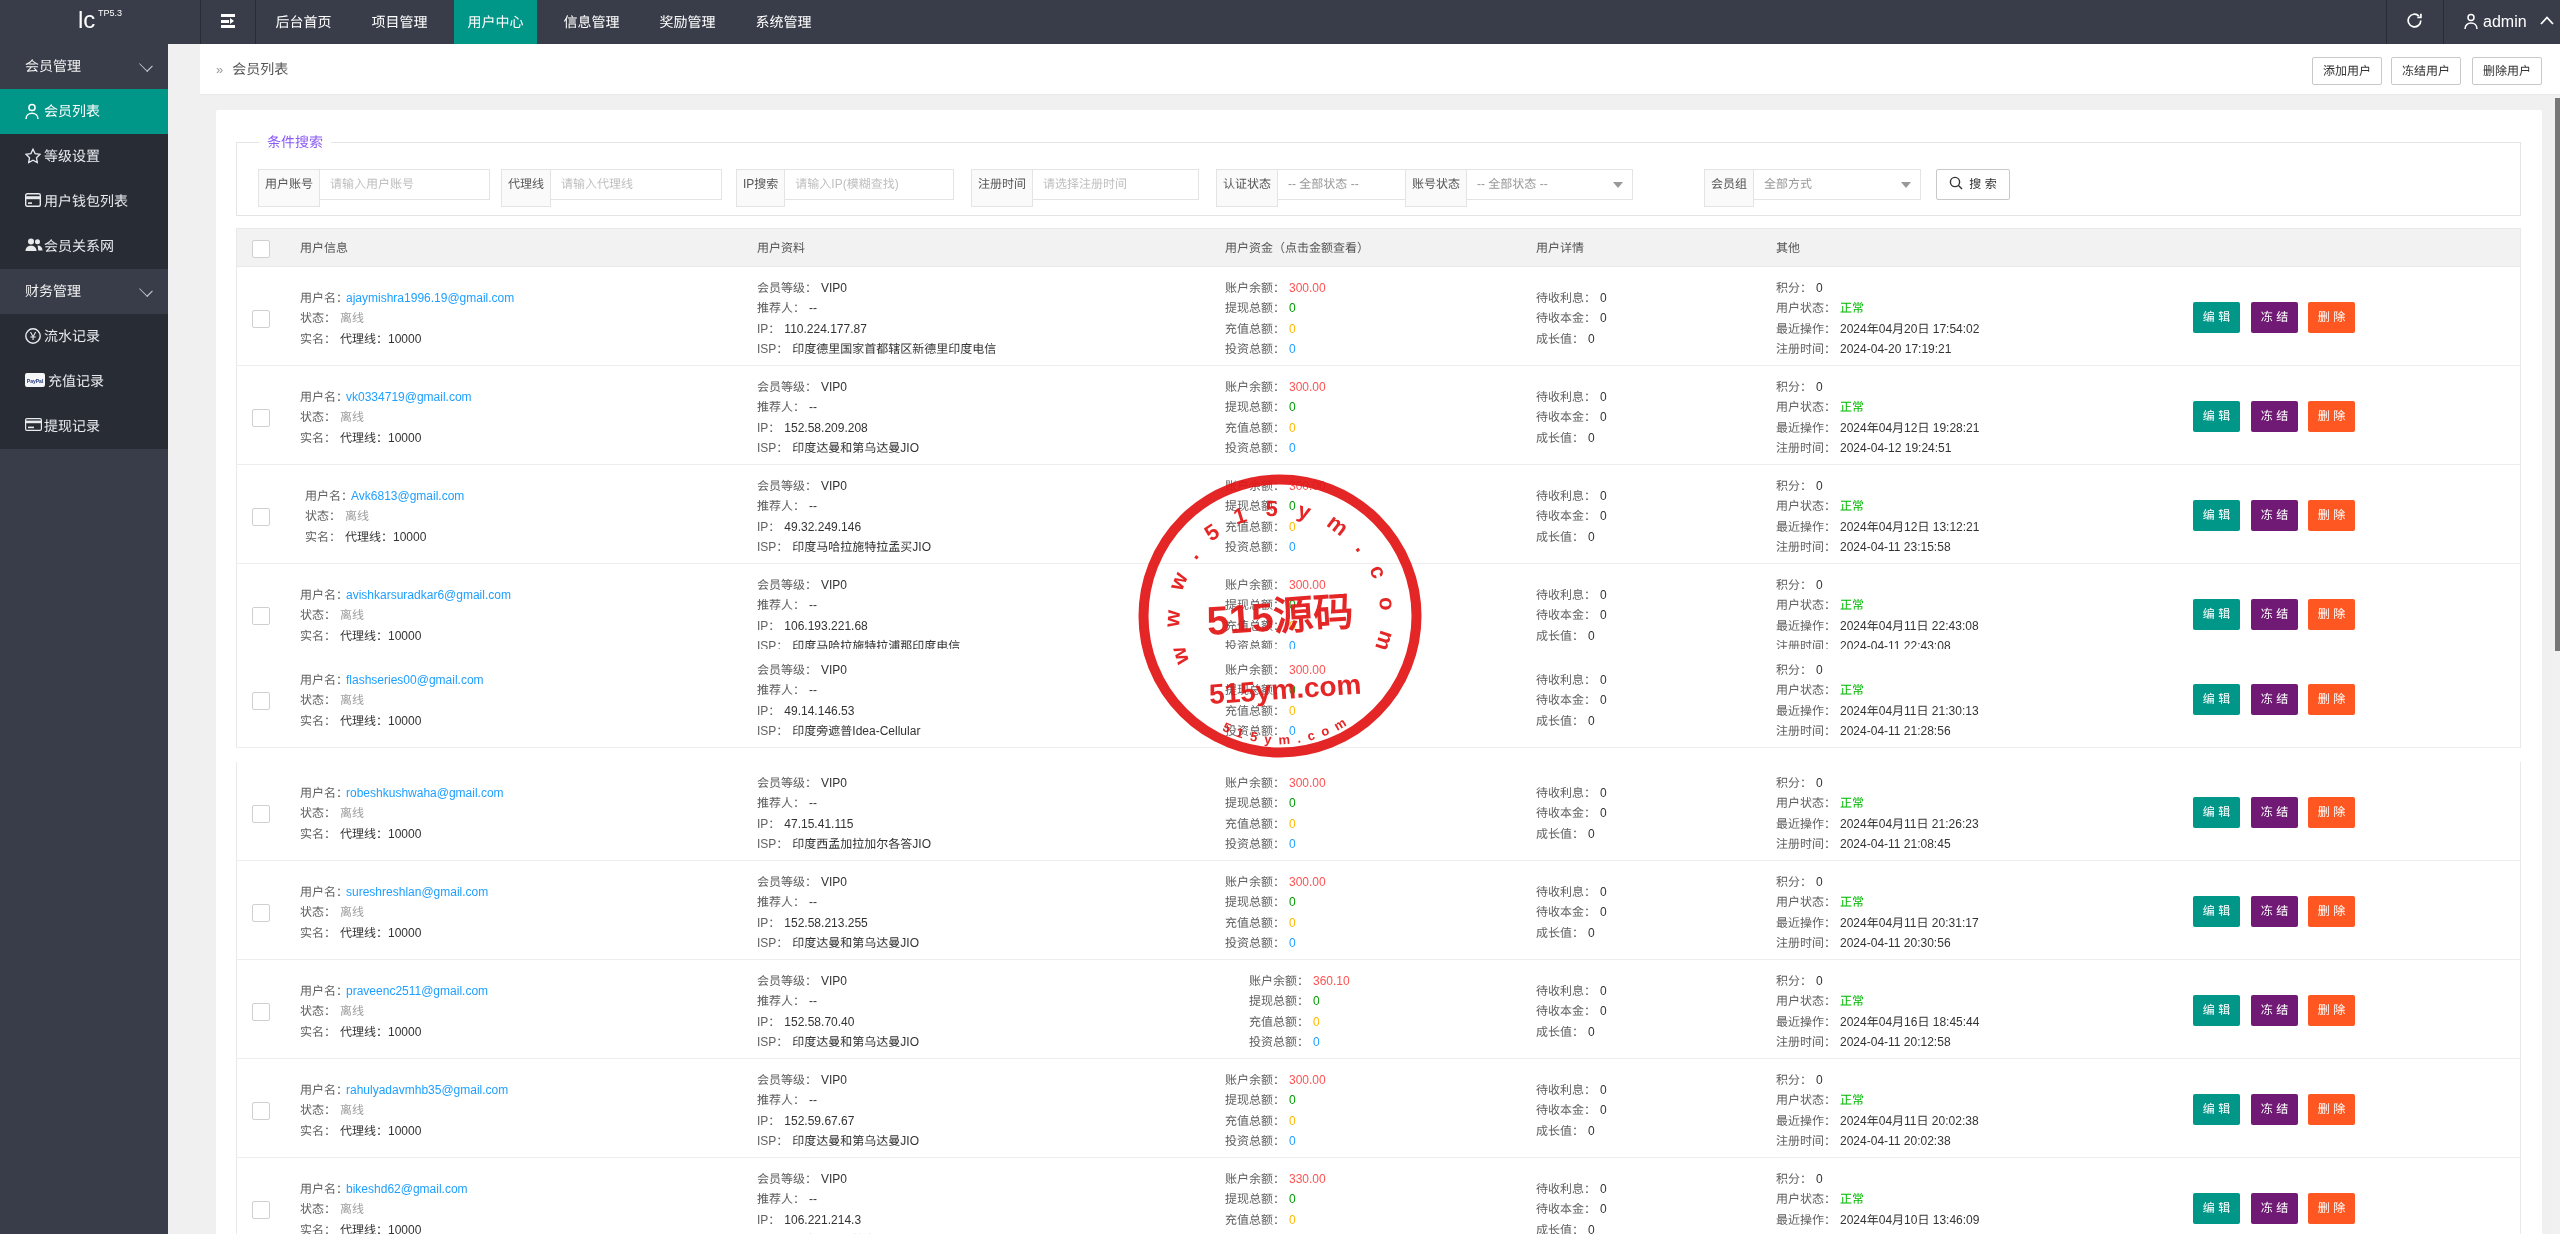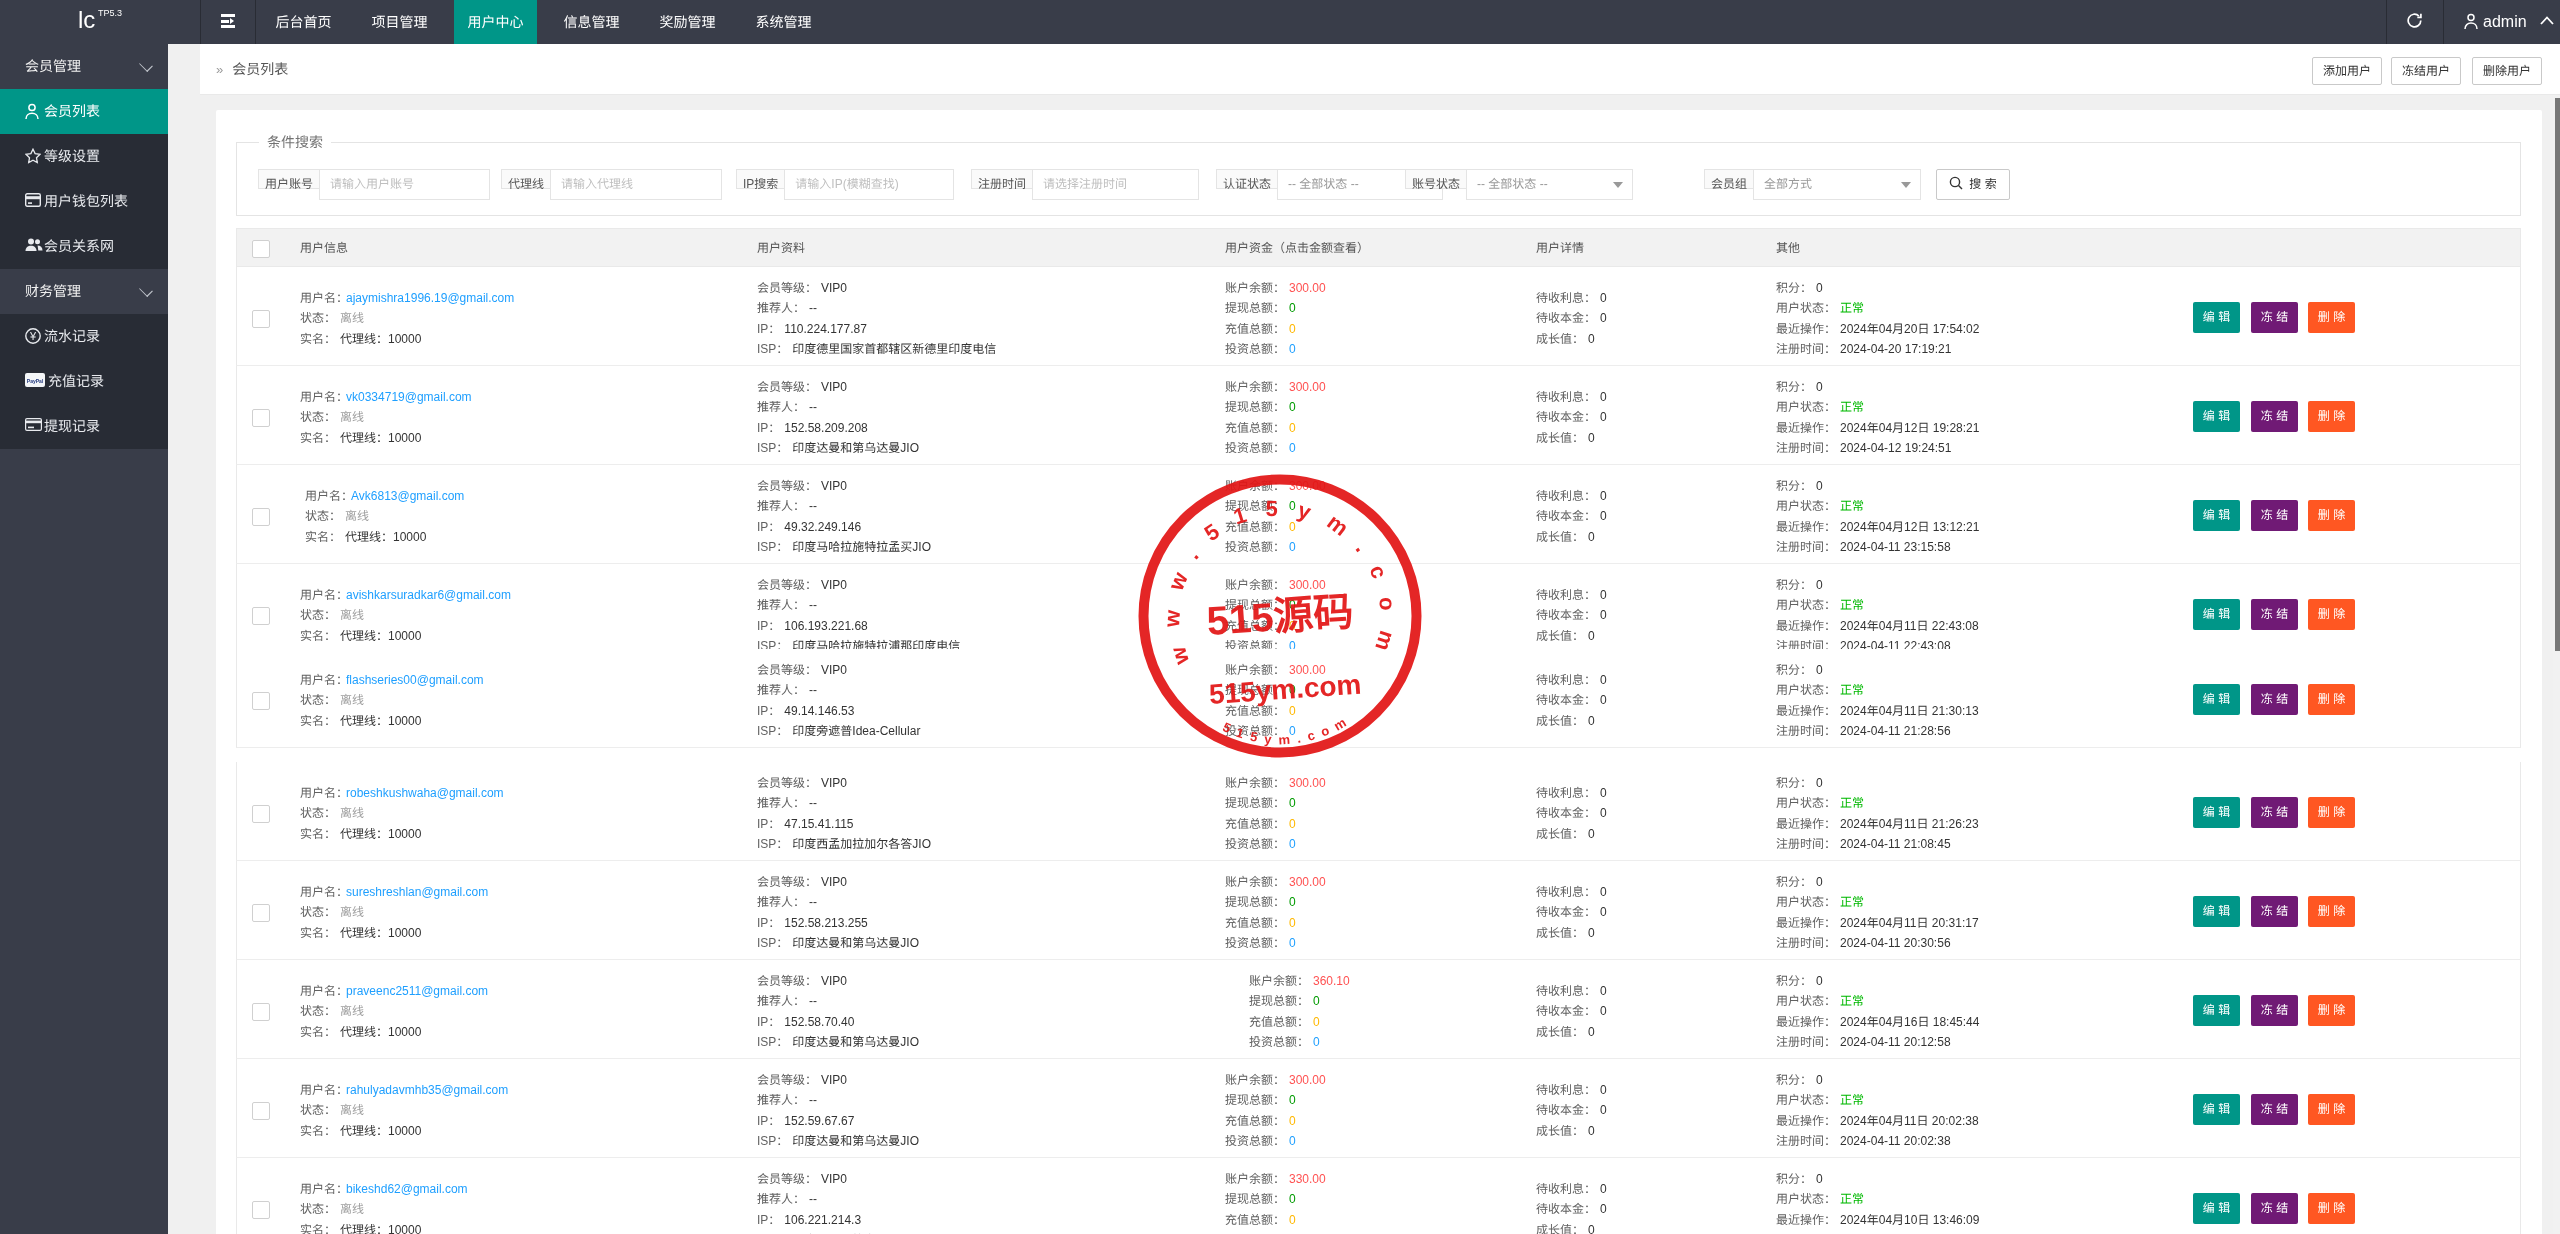--- a/index.html
+++ b/index.html
@@ -26,23 +26,23 @@
 .si svg{position:absolute;left:25px;top:14px}
 
 #crumb{position:absolute;left:200px;top:44px;width:2360px;height:51px;background:#fff;border-bottom:1px solid #e9e9e9;z-index:10}
 #crumb .bc{position:absolute;left:16px;top:0;height:50px;line-height:50px;font-size:14px;color:#555}
 #crumb .arr{color:#999;font-size:13px;margin-right:9px}
 .topbtn{position:absolute;top:13px;width:70px;height:28px;line-height:26px;text-align:center;font-size:12px;color:#333;background:#fff;border:1px solid #c9c9c9;border-radius:2px}
 
 #card{position:absolute;left:216px;top:110px;width:2326px;height:1200px;background:#fff;border-radius:2px;z-index:1}
 
 #fset{position:absolute;left:236px;top:142px;width:2285px;height:74px;border:1px solid #e4e4e4;z-index:2}
-#fset .lg{position:absolute;left:22px;top:-10px;background:#fff;padding:0 8px;font-size:14px;color:#737373;line-height:19px}
+#fset .lg{position:absolute;left:22px;top:-10px;background:#fff;padding:0 8px;font-size:14px;color:#8b5cf6;line-height:19px}
 .srow{position:absolute;top:26px;height:31px}
-.slabel{display:inline-block;height:20px;line-height:29px;padding:0 6px;background:#fafafa;border:1px solid #e4e4e4;font-size:12px;color:#555;vertical-align:top;text-align:left}
+.slabel{display:inline-block;height:38px;line-height:29px;padding:0 6px;background:#fafafa;border:1px solid #e4e4e4;font-size:12px;color:#555;vertical-align:top;text-align:left}
 .sinput{display:inline-block;height:31px;line-height:29px;border:1px solid #e4e4e4;margin-left:-1px;background:#fff;font-size:12px;color:#bfbfbf;padding:0 10px;vertical-align:top;white-space:nowrap;overflow:hidden}
 .ssel .tri{position:absolute;right:10px;top:13px;width:0;height:0;border:5px solid transparent;border-top:6px solid #999;border-bottom:none}
 #sbtn{position:absolute;left:1699px;top:26px;width:74px;height:31px;border:1px solid #c9c9c9;border-radius:2px;background:#fff;font-size:12px;color:#333;text-align:center;line-height:29px}
 
 #tbl{position:absolute;left:236px;top:228px;width:2285px;z-index:2}
 #thead{position:absolute;left:0;top:0;width:2285px;height:39px;background:#f2f2f2;border:1px solid #e9e9e9;color:#555;font-size:12px}
 #thead span{position:absolute;top:0;line-height:38px}
 .cb{position:absolute;width:18px;height:18px;background:#fff;border:1px solid #d0d0d0;border-radius:2px}
 .row{position:absolute;left:0;width:2285px;height:99px;background:#fff;border-bottom:1px solid #ededed;border-left:1px solid #e9e9e9;border-right:1px solid #e9e9e9}
 .cell{position:absolute;top:0;font-size:12px;line-height:20.6px;white-space:nowrap}

